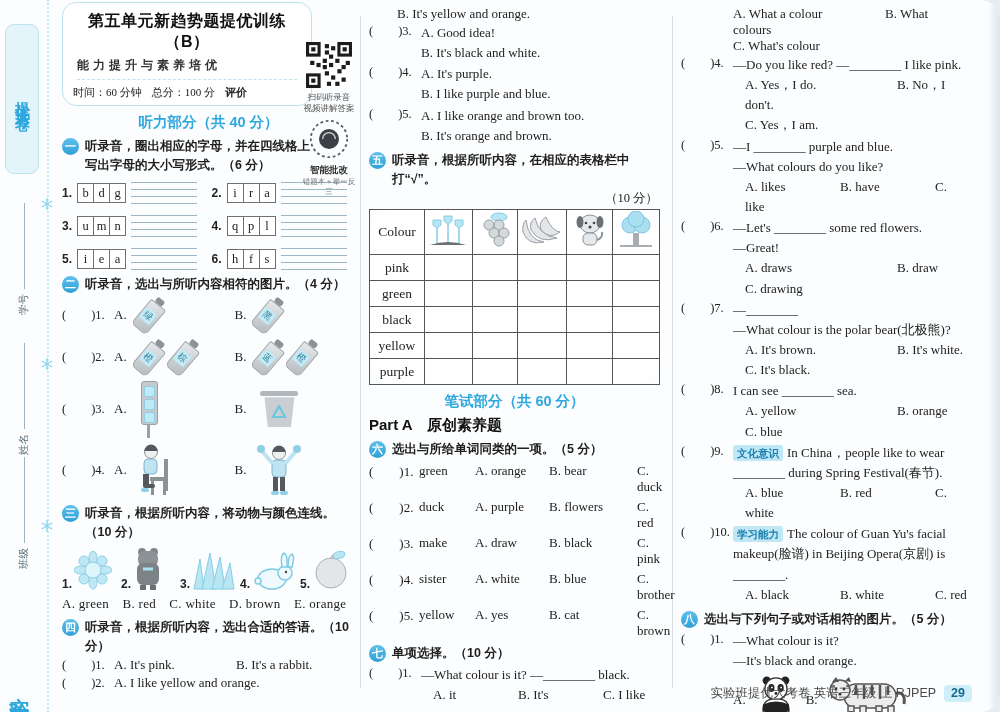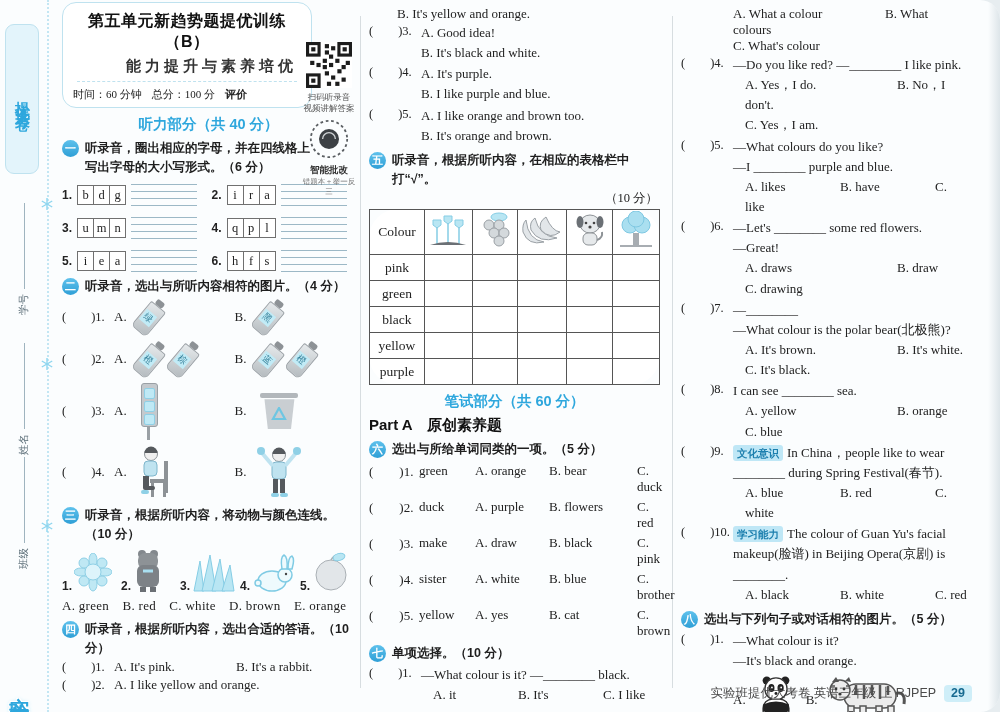--- a/index.html
+++ b/index.html
@@ -43,22 +43,22 @@
   .opts{margin-left:12px;}
   .o150{display:inline-block;width:152px;}
   .o95{display:inline-block;width:95px;}
   .o85{display:inline-block;width:85px;}
   .tag{display:inline-block;background:#bfe7f6;color:#1c7fae;font-family:"Liberation Sans",sans-serif;
         font-weight:700;font-size:10.5px;padding:0 4px;border-radius:3px;margin-right:4px;line-height:16px;text-align:center;}
   
   .title-box{border:1.5px solid #bfe2ef;border-radius:14px;background:#fff;padding:8px 8px 5px;width:232px;}
   .title-box h1{margin:0;font-family:"Liberation Sans",sans-serif;font-weight:900;font-size:16px;
         text-align:center;letter-spacing:0.5px;color:#111;}
-  .title-box h2{margin:4px 6px 0;font-family:"Liberation Sans",sans-serif;font-weight:700;font-size:15px;
-        text-align:right;letter-spacing:4px;color:#333;border-bottom:1px dashed #bfe2ef;padding-bottom:5px;}
+  .title-box h2{margin:4px 6px 0;font-family:"Liberation Sans",sans-serif;font-weight:700;font-size:12px;
+        text-align:left;letter-spacing:4px;color:#333;border-bottom:1px dashed #bfe2ef;padding-bottom:5px;}
   .meta{display:flex;gap:10px;font-size:11px;margin-top:5px;padding-left:2px;}
   .meta .eval{font-family:"Liberation Sans",sans-serif;font-weight:700;}
   .qr-block{position:absolute;left:238px;top:40px;width:58px;text-align:center;}
   .qr-cap{font-family:"Liberation Sans",sans-serif;font-size:8.5px;color:#555;line-height:1.35;}
   .stamp-title{font-family:"Liberation Sans",sans-serif;font-weight:700;font-size:9.5px;color:#333;margin-top:1px;}
   .stamp-cap{font-family:Liberation Serif, serif;font-size:7.5px;color:#777;}
   
   .q1-grid{display:grid;grid-template-columns:1fr 1fr;row-gap:11px;column-gap:6px;margin:7px 0 3px;}
   .q1-item{display:flex;align-items:center;gap:5px;}
   .no{font-family:"Liberation Sans",sans-serif;font-weight:700;font-size:12px;}
@@ -675,22 +675,22 @@
       <span class="qpre">(　　)4.</span>
       <div class="qbody en">
         <div>—Do you like red? —________ I like pink.</div>
         <div class="opts"><span class="o150">A. Yes，I do.</span><span>B. No，I don't.</span></div>
         <div class="opts">C. Yes，I am.</div>
       </div>
     </div>
     <div class="qrow">
       <span class="qpre">(　　)5.</span>
       <div class="qbody en">
+        <div>—I ________ purple and blue.</div>
         <div>—What colours do you like?</div>
-        <div>—I ________ purple and blue.</div>
         <div class="opts"><span class="o95">A. likes</span><span class="o95">B. have</span><span>C. like</span></div>
       </div>
     </div>
     <div class="qrow">
       <span class="qpre">(　　)6.</span>
       <div class="qbody en">
         <div>—Let's ________ some red flowers.</div>
         <div>—Great!</div>
         <div class="opts"><span class="o150">A. draws</span><span>B. draw</span></div>
         <div class="opts">C. drawing</div>

